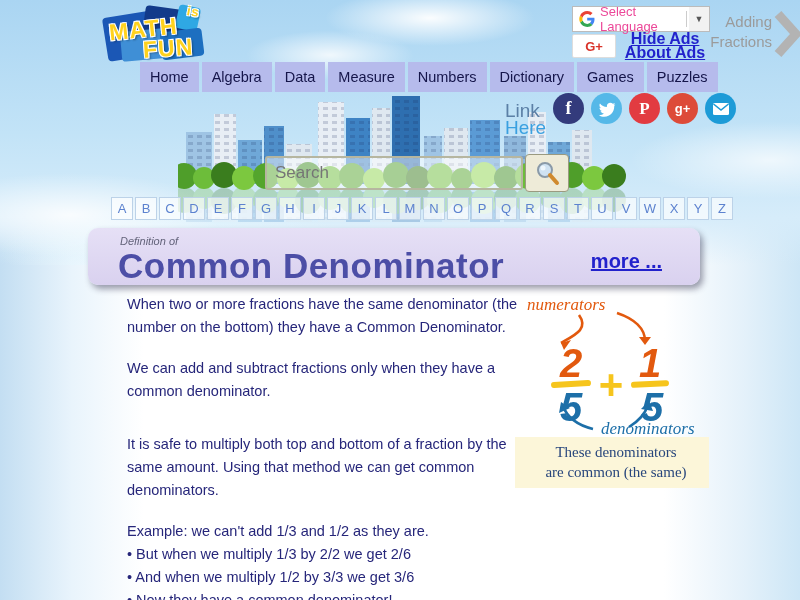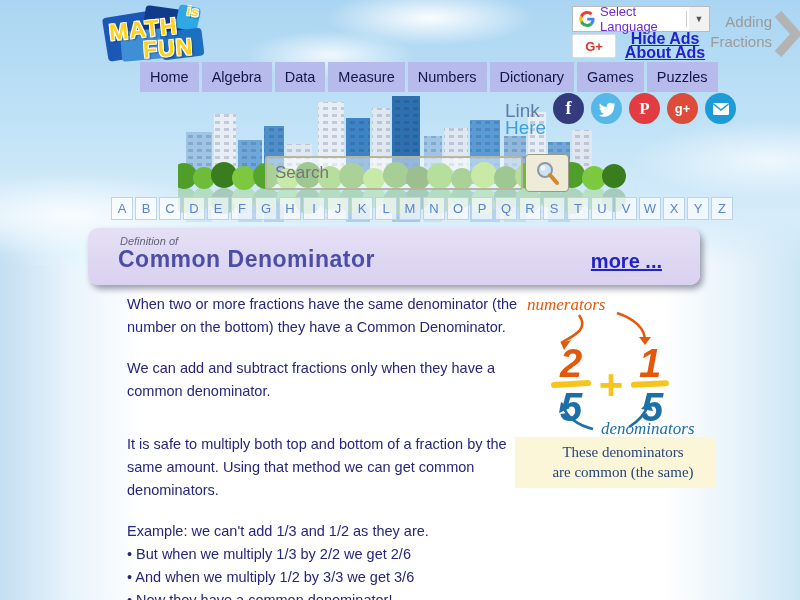--- a/index.html
+++ b/index.html
@@ -25,21 +25,21 @@
   .sq5{left:58px;top:26px;width:42px;height:28px;background:#1d6fc0;transform:rotate(-7deg);}
   .logo .word{position:absolute;color:#ffd21e;font-weight:bold;letter-spacing:1px;
     text-shadow:-1px -1px 0 #fff,1px -1px 0 #fff,-1px 1px 0 #fff,1px 1px 0 #fff,2px 2px 2px rgba(0,0,0,.35);}
   .w-math{left:6px;top:12px;font-size:23px;transform:rotate(-6deg);}
   .w-is{left:84px;top:0px;font-size:13px;transform:rotate(10deg);}
   .w-fun{left:40px;top:31px;font-size:23px;transform:rotate(-4deg);}
   
   .translate{position:absolute;left:572px;top:6px;width:136px;height:24px;background:#fff;
     border:1px solid #bbb;display:flex;align-items:center;cursor:pointer;}
   .translate .glogo{margin:0 5px 0 6px;width:16px;height:16px;}
-  .translate .tlabel{font-size:13px;color:#6d28d9;flex:1;}
+  .translate .tlabel{font-size:13px;color:#ec4899;flex:1;}
   .translate .sep{width:1px;height:16px;background:#ccc;margin:0 2px;}
   .translate .tarrow{width:20px;text-align:center;font-size:9px;color:#555;background:#f2f2f2;
     align-self:stretch;display:flex;align-items:center;justify-content:center;}
   .gplus-btn{position:absolute;left:572px;top:34px;width:42px;height:22px;background:#fff;
     border:1px solid #ddd;border-radius:2px;color:#d9332a;font-weight:bold;font-size:13px;
     display:flex;align-items:center;justify-content:center;cursor:pointer;}
   .ads-links{position:absolute;left:620px;top:32px;width:90px;text-align:center;font-size:16px;line-height:14px;}
   .ads-links a{color:#2222cc;text-decoration:underline;font-weight:bold;display:block;cursor:pointer;}
   .next-link{position:absolute;right:28px;top:12px;text-align:right;color:#9b9b9b;font-size:15px;
     line-height:20px;cursor:pointer;}
@@ -71,35 +71,35 @@
   
   .alphabet{position:absolute;left:111px;top:197px;display:flex;gap:2px;}
   .alphabet a{width:20px;height:21px;background:rgba(255,255,255,.65);border:1px solid #bcd2e8;
     color:#5c82cf;font-size:13px;display:flex;align-items:center;justify-content:center;
     text-decoration:none;cursor:pointer;}
   
   .defbox{position:absolute;left:88px;top:228px;width:612px;height:57px;border-radius:10px;
     background:linear-gradient(180deg,#e6e0f6 0%,#d9d1ef 100%);
     box-shadow:3px 4px 6px rgba(40,40,70,.45);}
   .def-kicker{position:absolute;left:32px;top:7px;font-size:11px;font-style:italic;color:#63637a;}
-  .def-title{position:absolute;left:30px;top:18px;font-size:23px;color:#4c4ea6;font-weight:bold;letter-spacing:.5px;}
+  .def-title{position:absolute;left:30px;top:18px;font-size:35px;color:#4c4ea6;font-weight:bold;letter-spacing:.5px;}
   .def-more{position:absolute;right:38px;top:22px;font-size:20px;color:#2222cc;
     text-decoration:underline;font-weight:bold;cursor:pointer;}
   
   .content{position:absolute;left:127px;top:293px;width:405px;color:#26267a;font-size:14.5px;line-height:23px;}
   .content p{margin:0 0 18px 0;}
   .content p.gap{margin-bottom:30px;}
   .content .intro{margin-bottom:0;}
   .content ul{margin:0;padding:0;list-style:none;}
   .content li::before{content:"• ";}
   
   .illus{position:absolute;left:513px;top:293px;width:192px;}
   .notebox{position:absolute;left:515px;top:437px;width:186px;background:#fcf6d9;
     text-align:center;font-family:"Liberation Serif",serif;font-size:15px;line-height:20px;
-    color:#28467c;padding:5px 0 6px 15px;}
+    color:#28467c;padding:5px 0 6px 8px;}
 </style>
 </head>
 <body>
 
 <div id="page">
   <div class="sky"></div>
 
   <svg class="skyline" width="450" height="130" viewBox="0 0 450 130">
     <defs>
       <pattern id="win" width="9" height="7" patternUnits="userSpaceOnUse">

